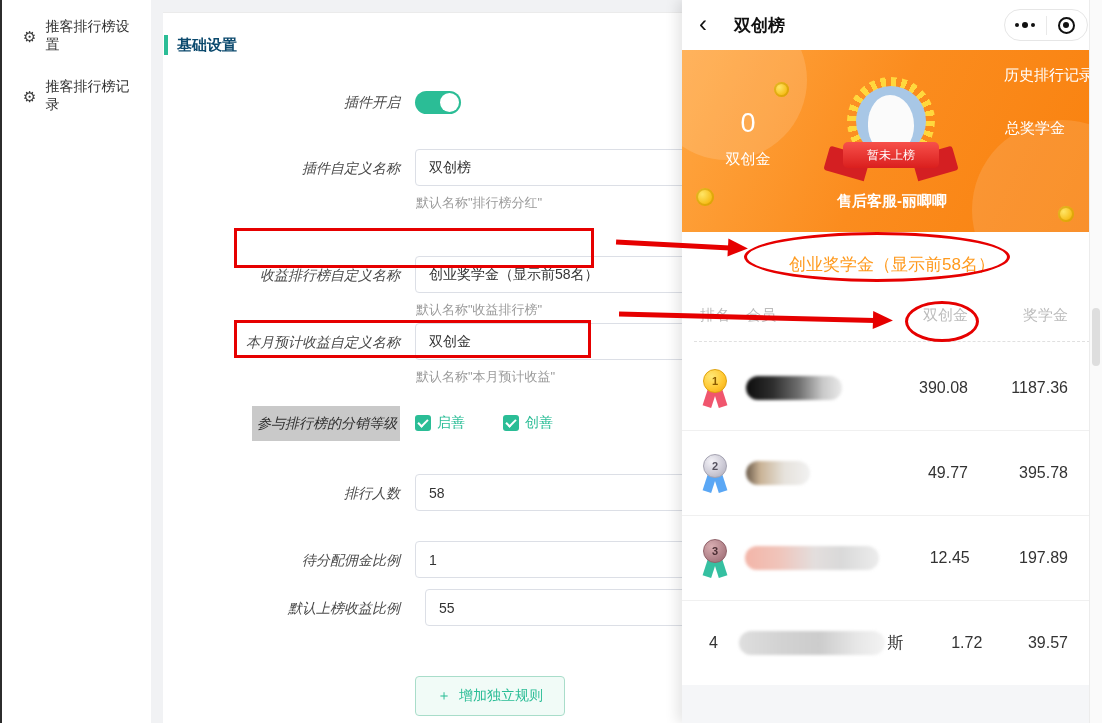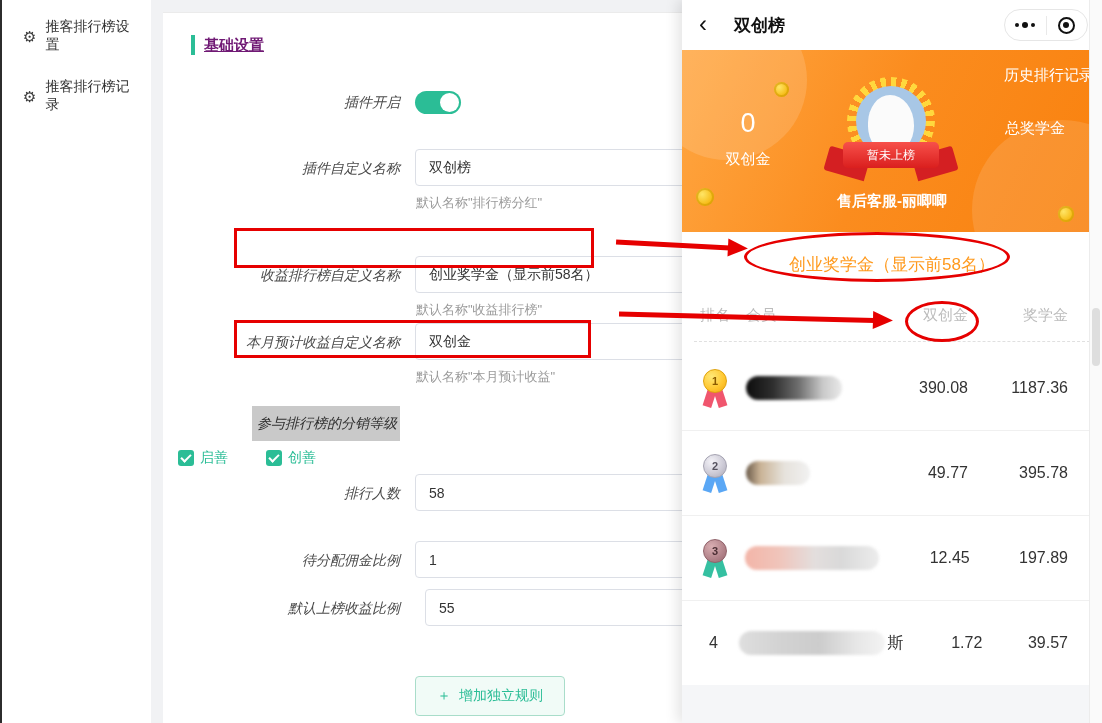--- a/index.html
+++ b/index.html
@@ -10,21 +10,21 @@
   
   .edge { position:absolute; left:0; top:0; width:2px; height:100%; background:#2c2c2c; }
 
   
   .sidebar { position:absolute; left:2px; top:0; width:149px; height:100%; background:#fff; padding-top:6px; }
   .side-item { display:flex; align-items:center; gap:9px; padding:12px 8px 12px 21px; font-size:14px; color:#333; cursor:pointer; }
   .gear { font-size:15px; color:#3a3a3a; line-height:1; }
 
   
   .card { position:absolute; left:163px; top:12px; width:939px; height:711px; background:#fff; border-top:1px solid #ebebeb; }
-  .sec-title { position:absolute; left:28px; top:22px; border-left:4px solid #2bbd96; padding-left:9px; font-size:15px; font-weight:bold; color:#701a75; line-height:20px;text-decoration:underline; }
+  .sec-title { position:absolute; left:1px; top:22px; border-left:4px solid #2bbd96; padding-left:9px; font-size:15px; font-weight:bold; color:#0c4a6e; line-height:20px; }
 
   .frow { position:absolute; left:0; display:flex; align-items:flex-start; }
   .flabel { width:237px; text-align:right; font-size:14px; color:#4a4a4a; padding-top:10px; line-height:18px;font-style:italic; }
   .fctrl { margin-left:15px; }
   .tinput { width:420px; height:37px; border:1px solid #dcdfe6; border-radius:4px; padding:0 13px; font-size:14px; color:#333; background:#fff; font-family:inherit; outline:none; }
   .helper { margin-top:8px; margin-left:1px; font-size:13px; color:#9a9a9a; }
 
   .toggle { margin-top:4px; width:46px; height:23px; border-radius:12px; background:#2bbd96; position:relative; cursor:pointer; }
   .toggle::after { content:""; position:absolute; right:2px; top:2px; width:19px; height:19px; border-radius:50%; background:#fff; }
 
@@ -177,21 +177,21 @@
     </div>
 
     <div class="frow" style="top:310px;">
       <div class="flabel">本月预计收益自定义名称</div>
       <div class="fctrl">
         <input class="tinput" value="双创金" style="">
         <div class="helper">默认名称"本月预计收益"</div>
       </div>
     </div>
 
-    <div class="frow" style="top:393px;flex-direction:column;">
+    <div class="frow" style="top:393px;">
       <div class="flabel" style="padding-top:0;"><span class="hl-label">参与排行榜的分销等级</span></div>
       <div class="fctrl cbgroup">
         <div class="cbitem">
           <span class="cbox"></span>
           <span class="cblabel">启善</span>
         </div>
         <div class="cbitem">
           <span class="cbox"></span>
           <span class="cblabel">创善</span>
         </div>

